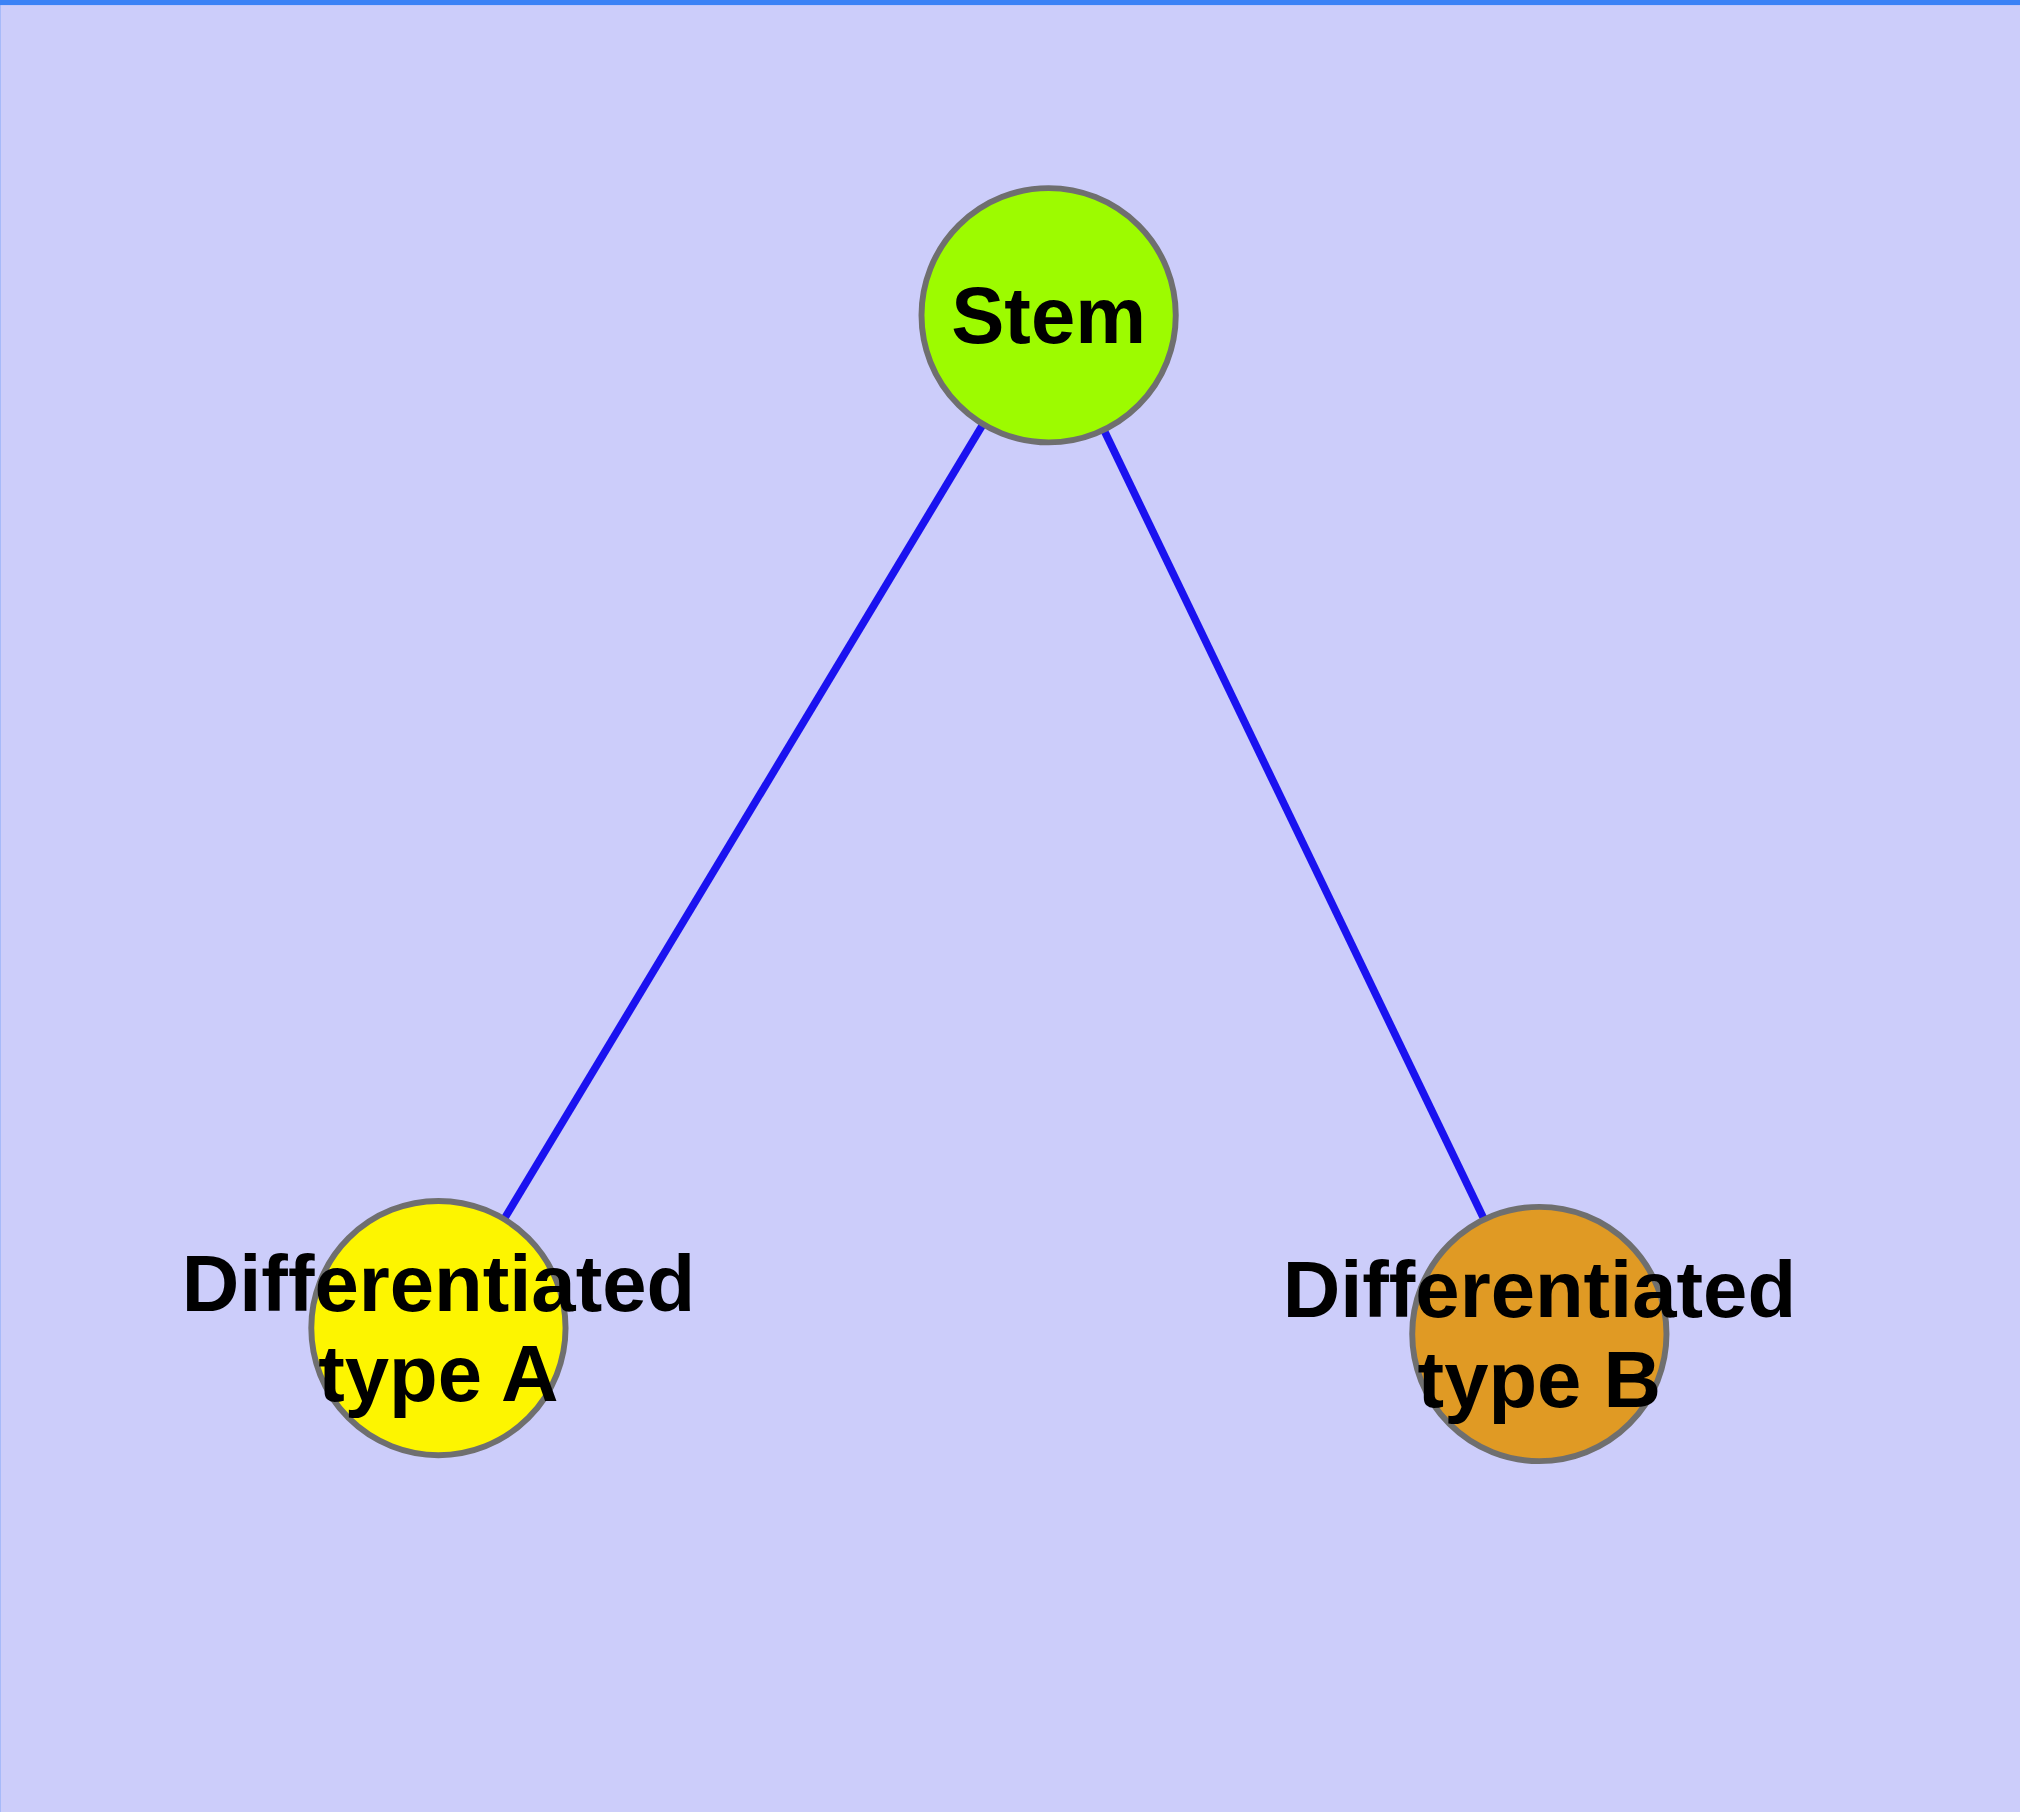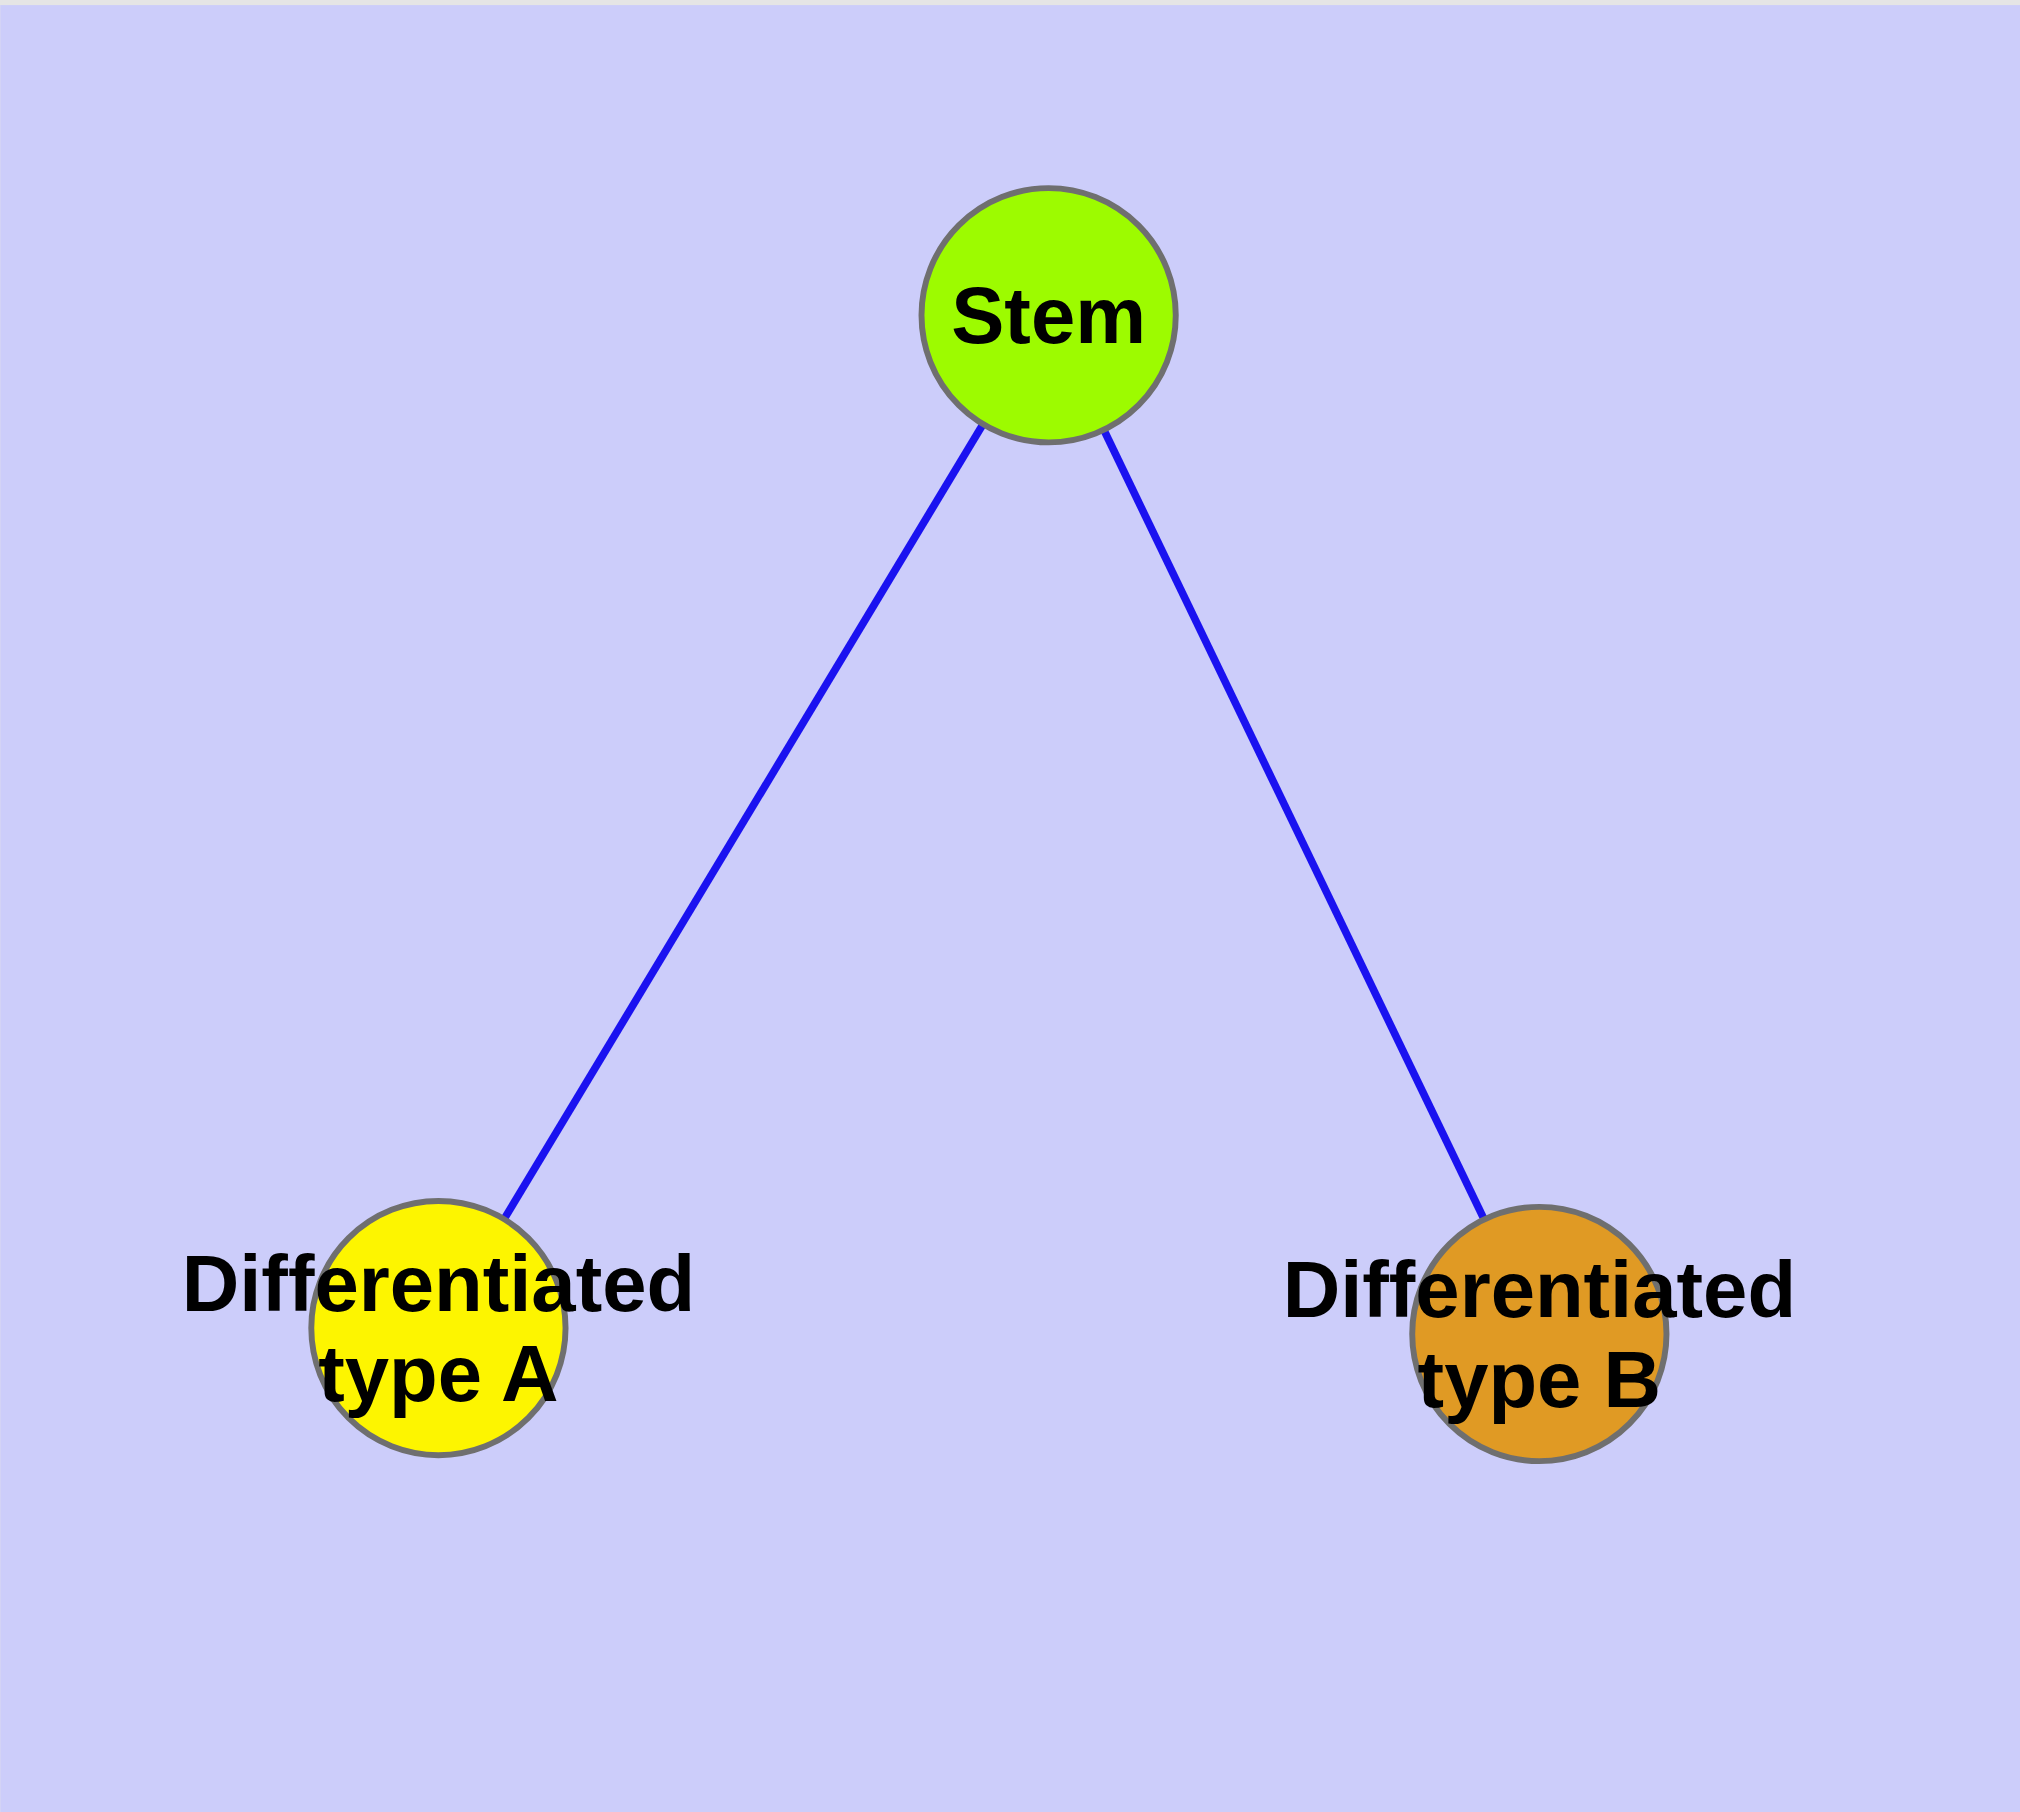--- a/index.html
+++ b/index.html
@@ -32,21 +32,21 @@
     font-family: "Liberation Sans", sans-serif;
     font-weight: bold;
     fill: #000000;
     text-anchor: middle;
     dominant-baseline: alphabetic;
   }
 </style>
 </head>
 <body>
 
-<div id="canvas-root" style="background: #e5e5e5;">
+<div id="canvas-root" style="background: #3b82f6;">
   <svg id="graph-svg" viewBox="0 0 2384 2138" xmlns="http://www.w3.org/2000/svg">
     <rect id="bg-rect" x="0" y="6" width="2384" height="2132" fill="#cccdfa"></rect>
     <g id="edge-layer">
         <line x1="1237" y1="372" x2="517" y2="1567" stroke="#1a12f0" stroke-width="9" stroke-linecap="butt"></line>
         <line x1="1237" y1="372" x2="1816" y2="1574" stroke="#1a12f0" stroke-width="9" stroke-linecap="butt"></line>
       </g>
     <g id="node-layer">
         <g>
           <circle cx="1237" cy="372" r="150" fill="#9dfb00" stroke="#6f6f6f" stroke-width="7"></circle>
           <text class="node-label" x="1237" y="405" font-size="94"><tspan x="1237">Stem</tspan></text>

